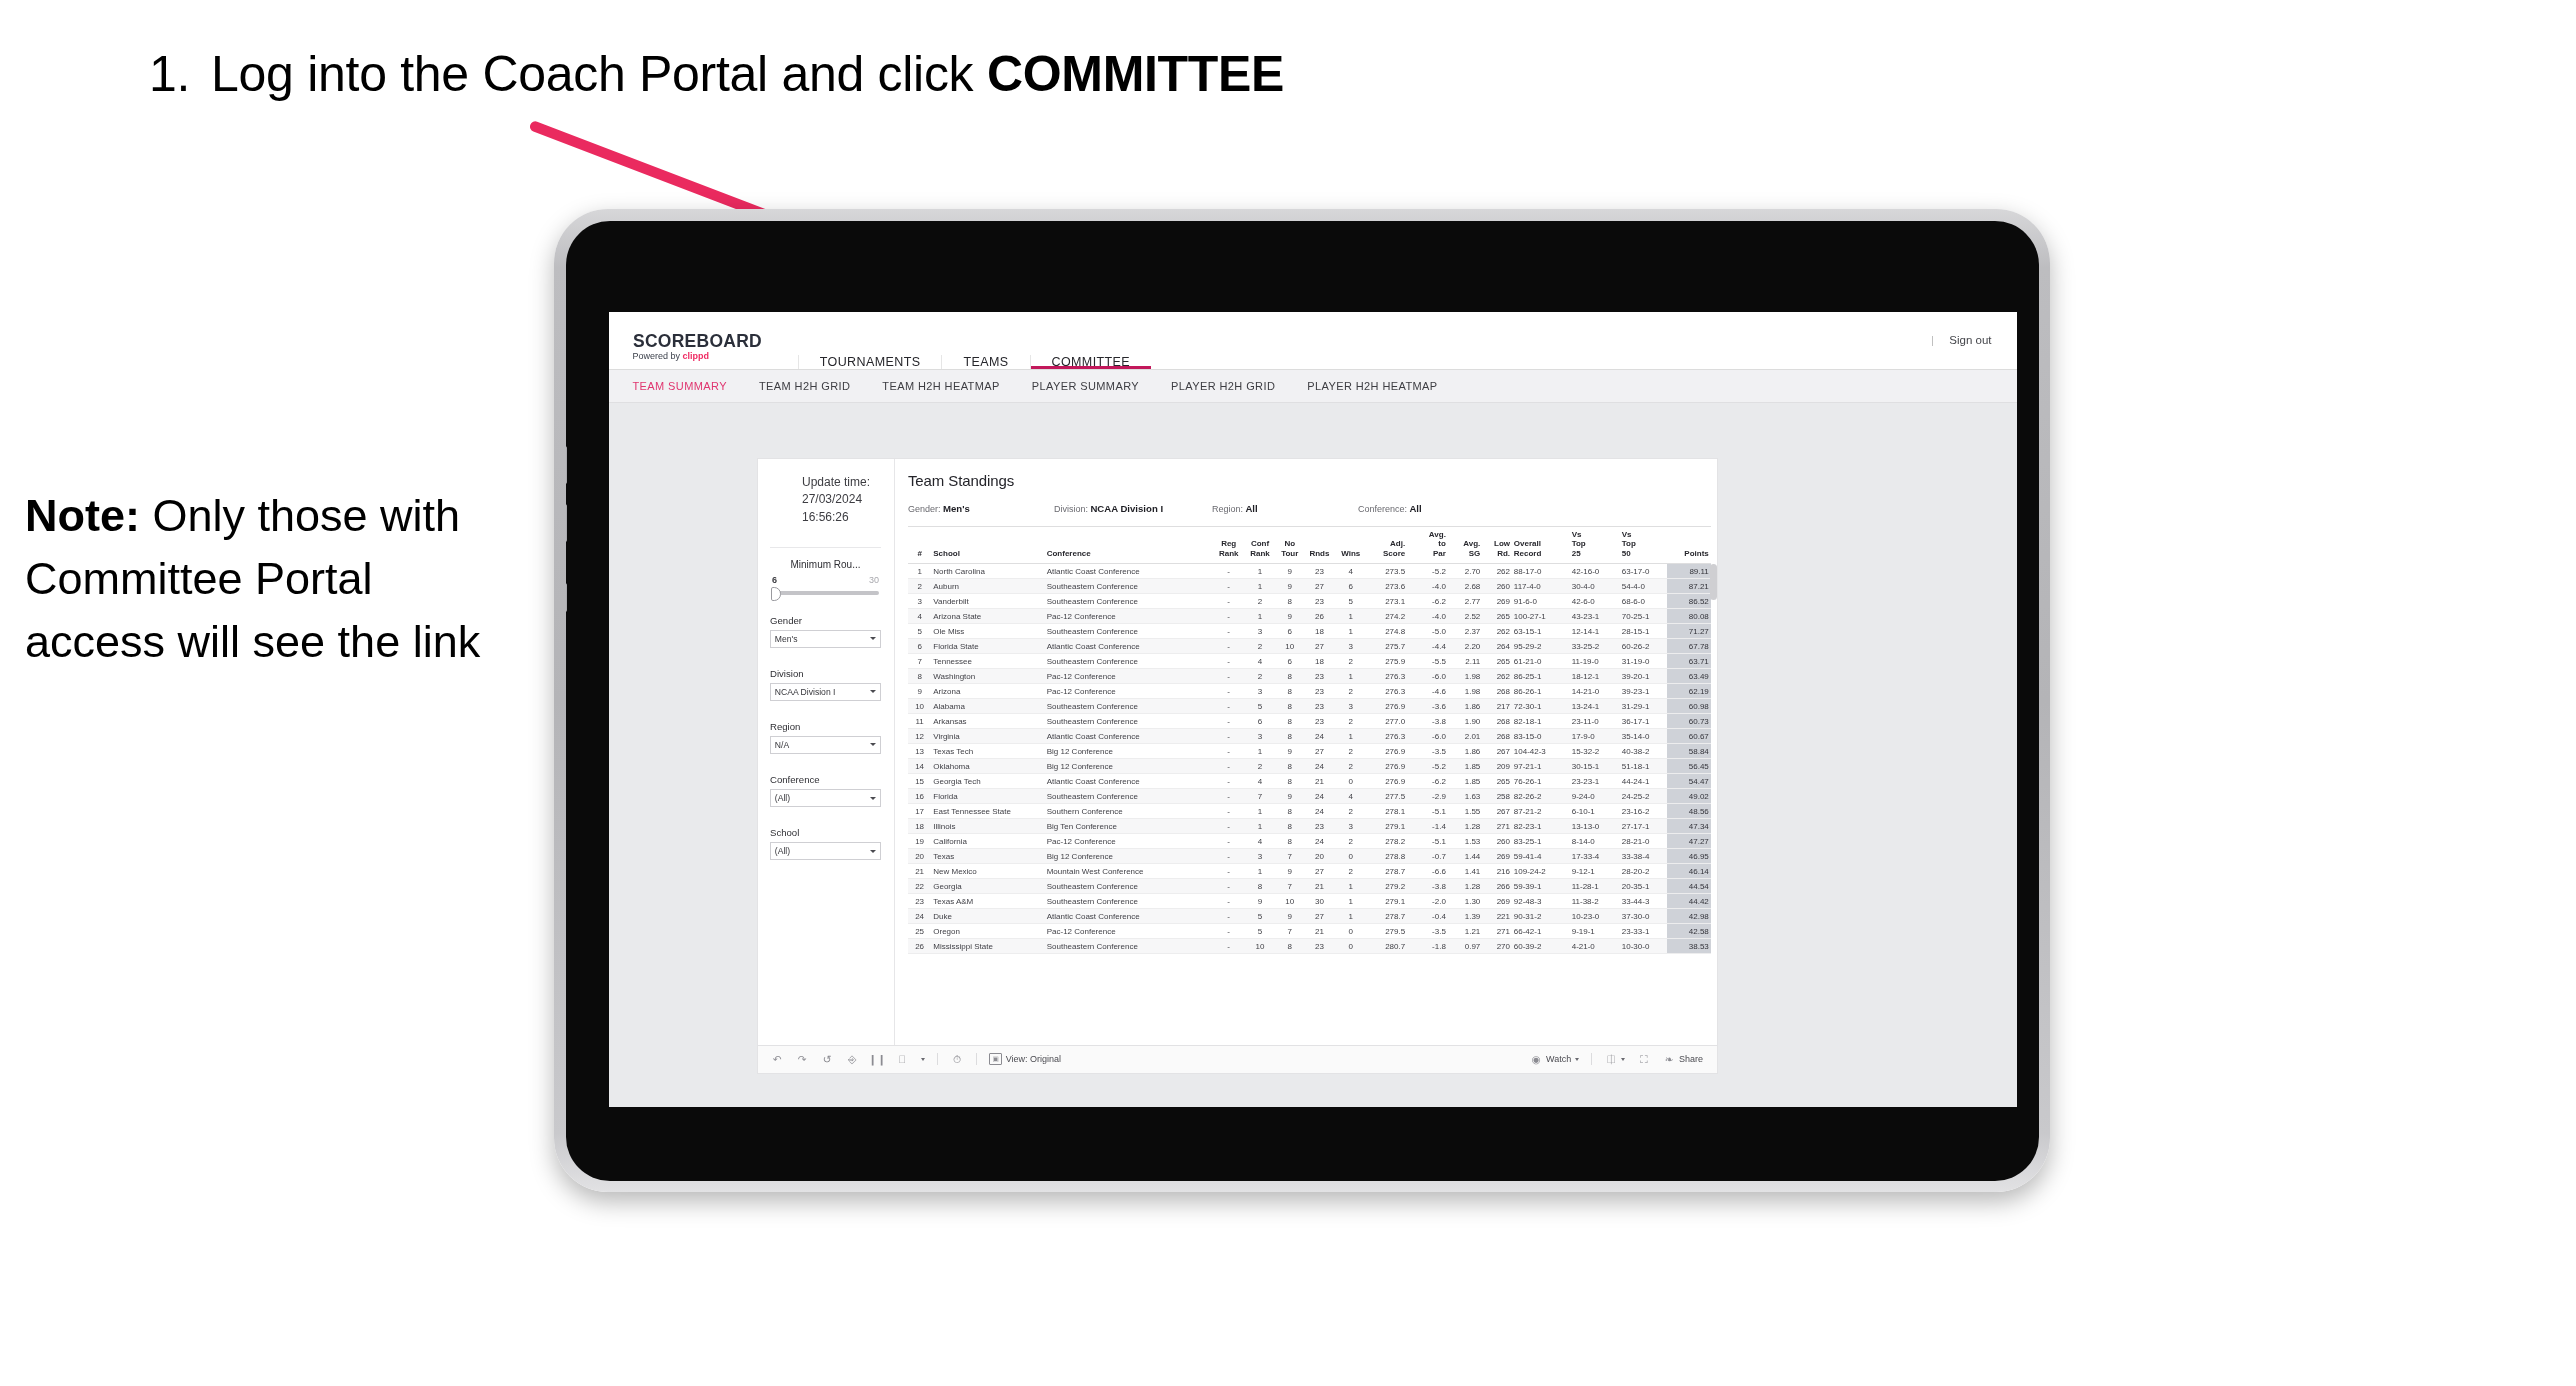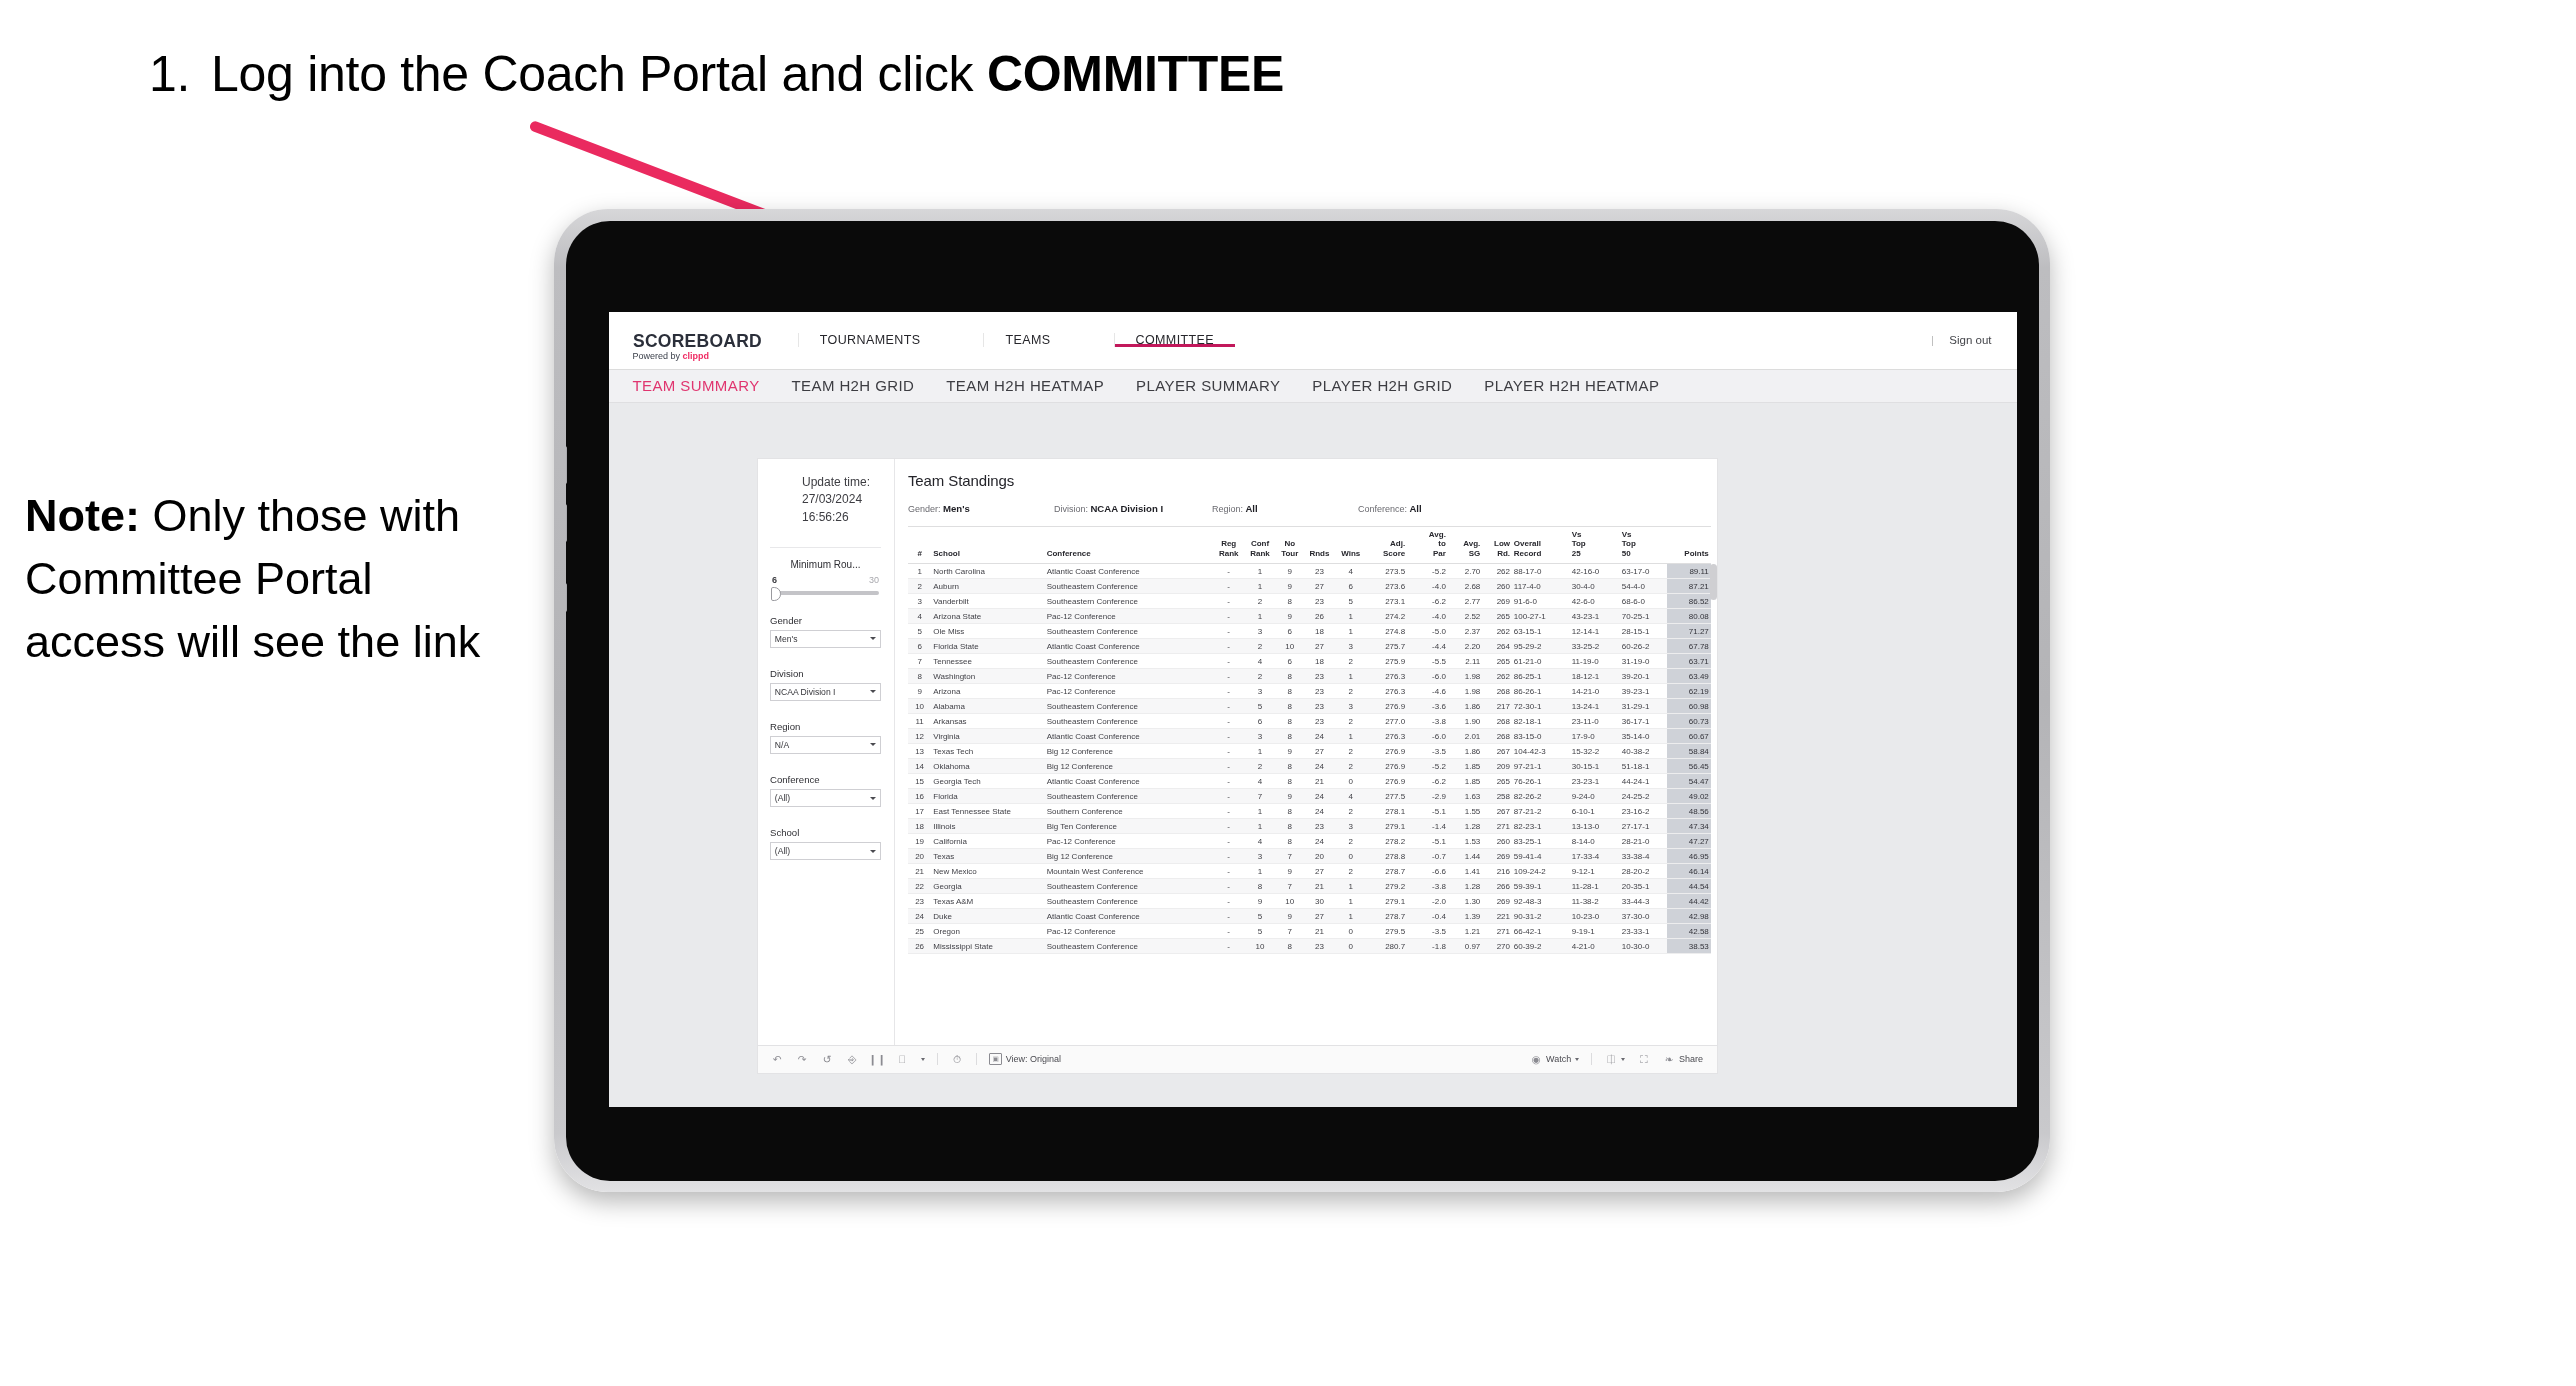--- a/index.html
+++ b/index.html
@@ -116,21 +116,21 @@
     transform-origin: left center;
   }
   .logo-sub {
     font-size: 9px;
     color: #3a3f4a;
     margin-top: 2.9px;
     line-height: 1;
   }
   .logo-sub .brand { color: #ef2c63; font-weight: bold; }
 
-  .top-nav { display: flex; align-items: center; gap: 42px; }
+  .top-nav { display: flex; align-items: flex-end; }
   .top-nav-item {
     display: flex;
     align-items: center;
     padding: 0 21px;
     font-size: 12.5px;
     color: #26262b;
     letter-spacing: 0.4px;
     border-left: 1px solid #e6e6e6;
     cursor: pointer;
     position: relative;
@@ -160,21 +160,21 @@
   .sub-nav {
     height: 32px;
     background: #f1f1f3;
     display: flex;
     align-items: center;
     padding-left: 24px;
     gap: 32px;
     border-bottom: 1px solid #dfdfe1;
   }
   .sub-nav-item {
-    font-size: 15px;
+    font-size: 11px;
     letter-spacing: 0.4px;
     color: #3d3d42;
     cursor: pointer;
     white-space: nowrap;
   }
   .sub-nav-item.active { color: #e0356f; }
 
   
   .dash-area {
     background: #e9eaec;

